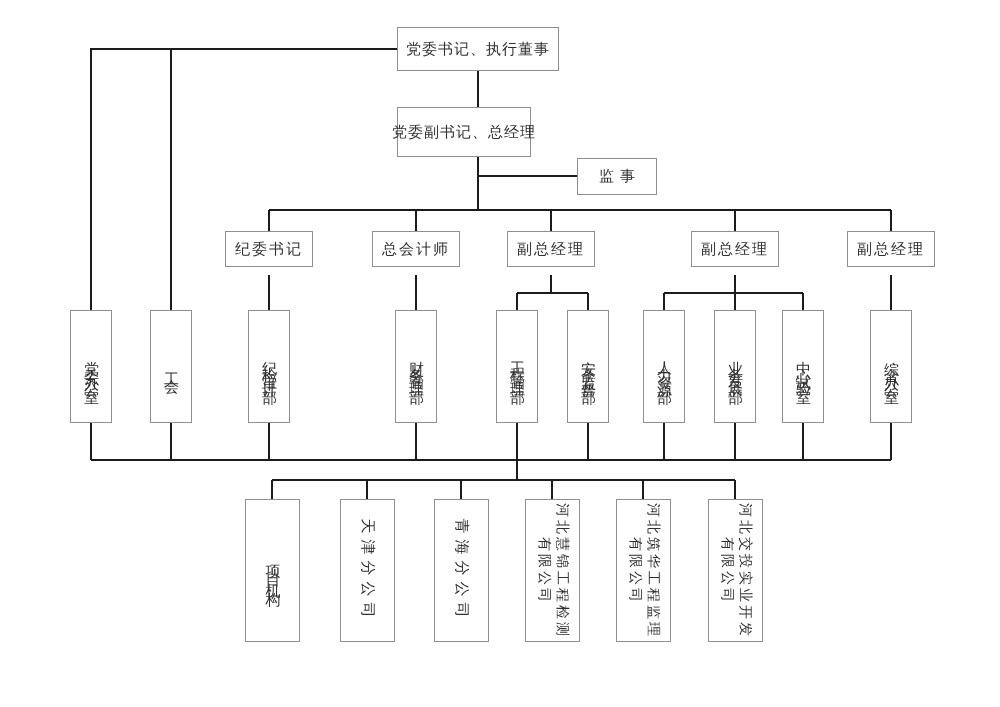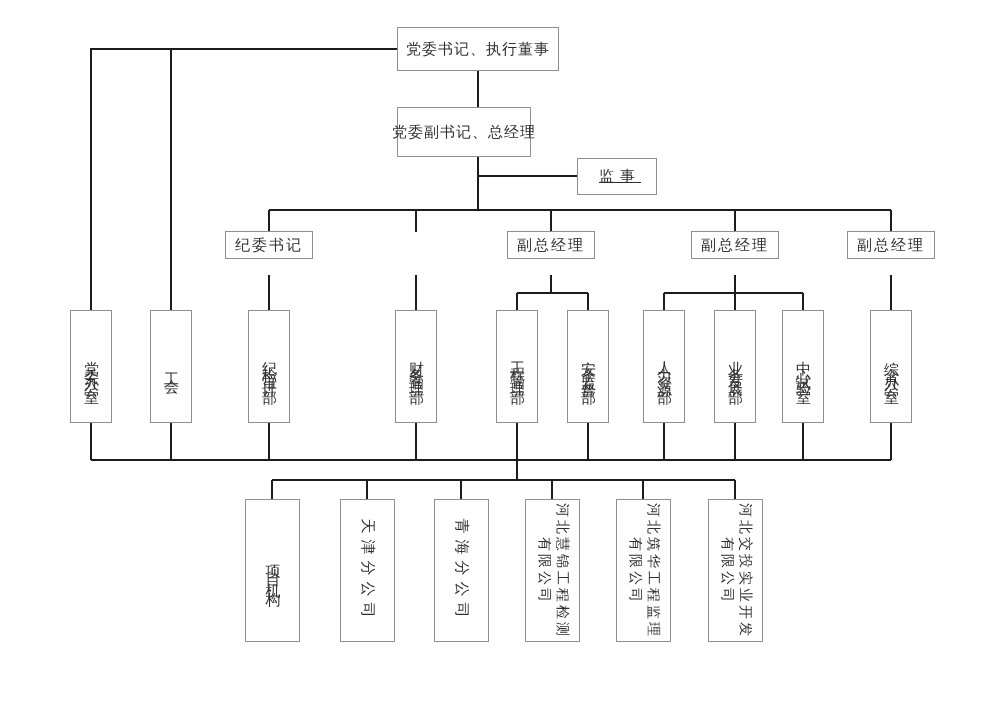--- a/index.html
+++ b/index.html
@@ -35,23 +35,23 @@
     border: 1px solid var(--border-color);
     display: flex;
     align-items: center;
     justify-content: center;
   }
   .htext {
     font-size: 15px;
     letter-spacing: 1px;
     white-space: nowrap;
   }
-  .exec { top: 231px; width: 88px; height: 28px; }
+  .exec { top: 231px; width: 88px; height: 36px; }
   .exec .htext { letter-spacing: 2px; }
-  .supervisor-text { letter-spacing: 6px; text-indent: 6px; text-decoration: underline; }
+  .supervisor-text { letter-spacing: 6px; text-indent: 6px; }
   .dept { top: 310px; width: 42px; height: 113px; }
   .vtext {
     writing-mode: vertical-rl;
     text-orientation: upright;
     font-size: 15px;
     letter-spacing: 7px;
     line-height: 1;
   }
   .sub { top: 499px; width: 55px; height: 143px; }
   .sub .vtext { letter-spacing: 9px; }
@@ -136,20 +136,23 @@
   <div class="box" style="left:397px;top:107px;width:134px;height:50px">
     <span class="htext">党委副书记、总经理</span>
   </div>
   <div class="box" style="left:577px;top:158px;width:80px;height:37px">
     <span class="htext supervisor-text">监事</span>
   </div>
 
   <div class="box exec" style="left:225px">
     <span class="htext">纪委书记</span>
   </div>
+  <div class="box exec" style="left:372px">
+    <span class="htext">总会计师</span>
+  </div>
   <div class="box exec" style="left:507px">
     <span class="htext">副总经理</span>
   </div>
   <div class="box exec" style="left:691px">
     <span class="htext">副总经理</span>
   </div>
   <div class="box exec" style="left:847px">
     <span class="htext">副总经理</span>
   </div>
 

